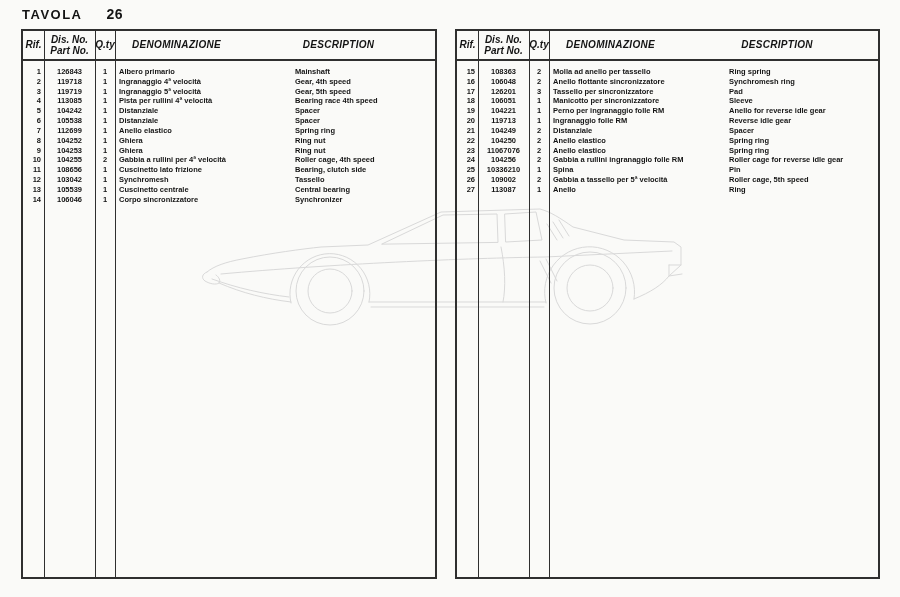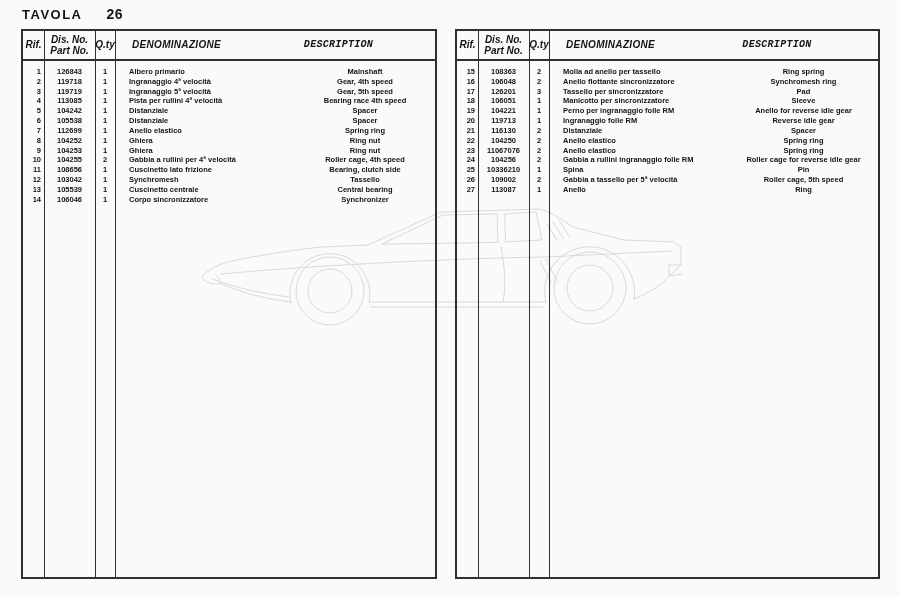--- a/index.html
+++ b/index.html
@@ -34,34 +34,34 @@
   .vline.v3{left:92px;}
 
   .thead{
     display:grid;grid-template-columns:var(--cols);
     height:28px;align-items:center;
     border-bottom:2px solid var(--line);
     font-style:italic;font-weight:bold;font-size:10px;line-height:1.15;
   }
   .th{text-align:center;white-space:nowrap;}
   .th.denom{padding-right:55px;letter-spacing:0.3px;}
-  .th.desc{padding-right:51px;letter-spacing:0.3px;font-family:Liberation Mono, monospace;}
+  .th.desc{padding-right:51px;letter-spacing:0.3px;}
 
   .rows{padding-top:6px;}
   .row{
     display:grid;grid-template-columns:var(--cols);
     height:9.82px;font-size:7.5px;font-weight:bold;line-height:9.82px;
     white-space:nowrap;
   }
   .cell{overflow:visible;}
   .cell.rif{text-align:right;padding-right:3px;}
   .cell.part{text-align:center;}
   .cell.qty{text-align:center;}
-  .cell.denom{padding-left:14px;}
-  .cell.desc{padding-left:2px;text-align:center;}
+  .cell.denom{padding-left:4px;}
+  .cell.desc{padding-left:2px;}
 </style>
 </head>
 <body>
 
 <svg class="watermark" width="900" height="597" viewBox="0 0 900 597" aria-hidden="true">
   <g stroke="#d9d9d9" fill="none" stroke-width="1" stroke-linejoin="round" stroke-linecap="round">
     <path d="M207,272 C214,266 226,262 242,259 C272,253 302,249 321,247 L368,245 L441,212 L540,209 C551,212 560,218 573,227 L624,240 L674,242 L681,247 L681,265 L669,276"></path>
     <path d="M207,272 C202,274 201,278 205,281 C210,284 216,285 219,283 C221,281 219,277 216,275"></path>
     <path d="M219,283 C242,293 266,299 291,302"></path>
     <path d="M212,279 C237,288 263,294 289,297"></path>
@@ -276,21 +276,21 @@
       <div class="row">
         <div class="cell rif">20</div>
         <div class="cell part">119713</div>
         <div class="cell qty">1</div>
         <div class="cell denom">Ingranaggio folle RM</div>
         <div class="cell desc">Reverse idle gear</div>
       </div>
 
       <div class="row">
         <div class="cell rif">21</div>
-        <div class="cell part">116130</div>
+        <div class="cell part">104249</div>
         <div class="cell qty">2</div>
         <div class="cell denom">Distanziale</div>
         <div class="cell desc">Spacer</div>
       </div>
 
       <div class="row">
         <div class="cell rif">22</div>
         <div class="cell part">104250</div>
         <div class="cell qty">2</div>
         <div class="cell denom">Anello elastico</div>

